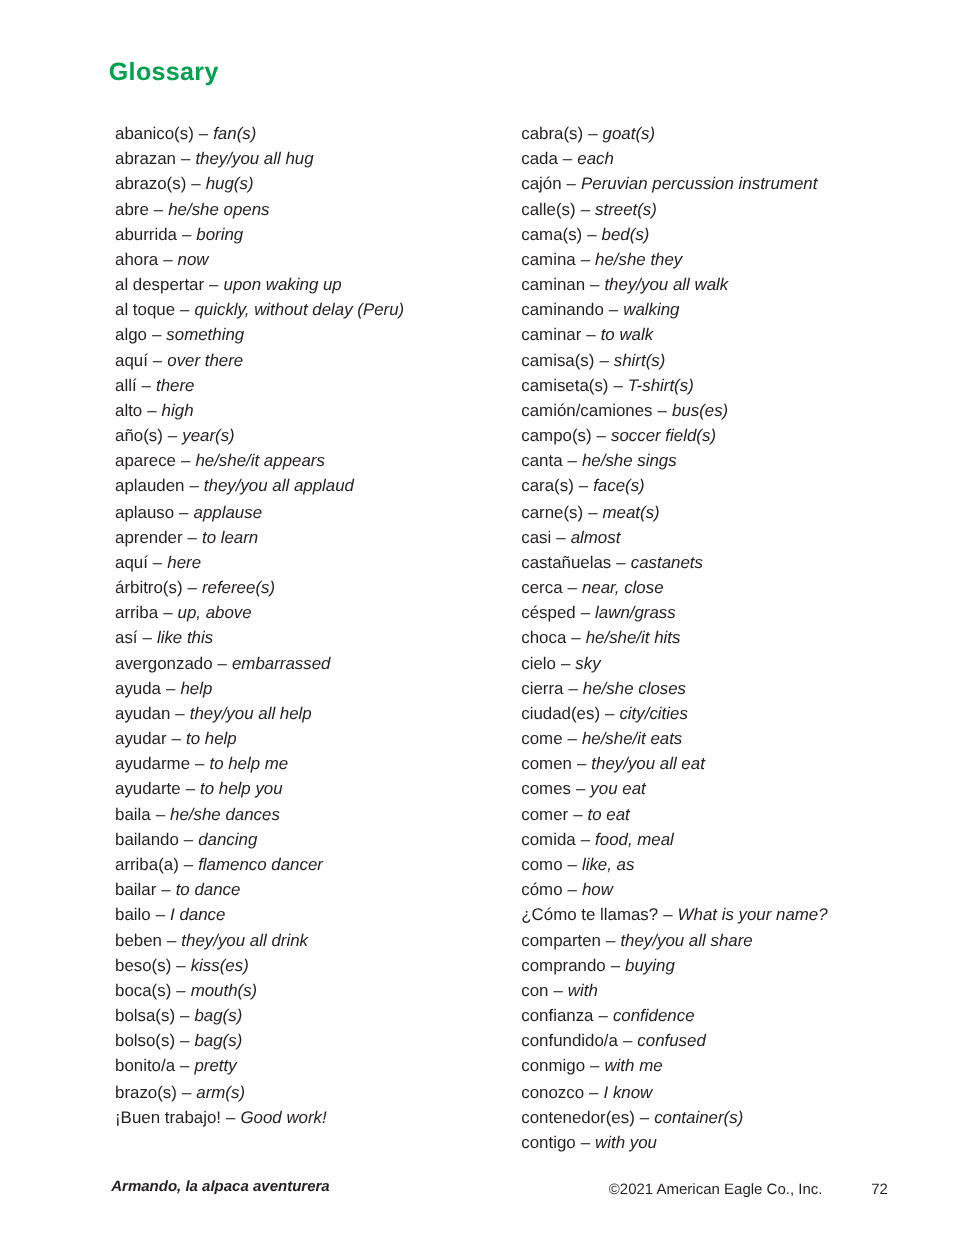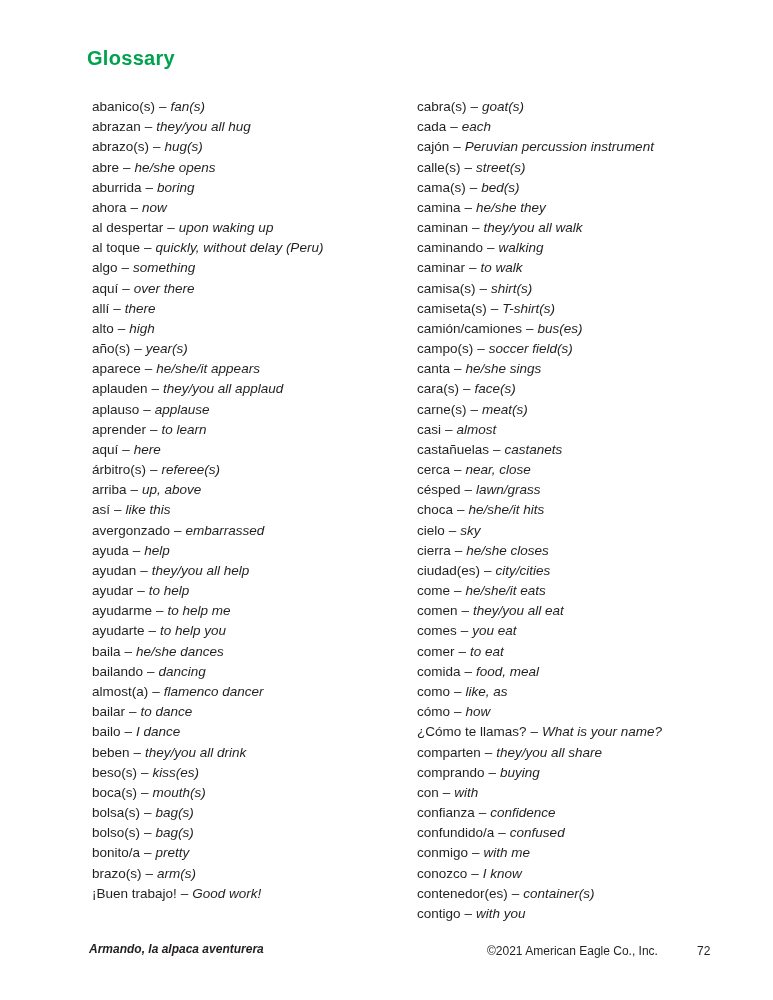--- a/index.html
+++ b/index.html
@@ -115,21 +115,21 @@
   <div class="entry"><span class="term">ayudar</span><span class="separator">–</span><span class="definition">to help</span></div>
 
   <div class="entry"><span class="term">ayudarme</span><span class="separator">–</span><span class="definition">to help me</span></div>
 
   <div class="entry"><span class="term">ayudarte</span><span class="separator">–</span><span class="definition">to help you</span></div>
 
   <div class="entry"><span class="term">baila</span><span class="separator">–</span><span class="definition">he/she dances</span></div>
 
   <div class="entry"><span class="term">bailando</span><span class="separator">–</span><span class="definition">dancing</span></div>
 
-  <div class="entry"><span class="term">almost(a)</span><span class="separator">–</span><span class="definition">flamenco dancer</span></div>
+  <div class="entry"><span class="term">arriba(a)</span><span class="separator">–</span><span class="definition">flamenco dancer</span></div>
 
   <div class="entry"><span class="term">bailar</span><span class="separator">–</span><span class="definition">to dance</span></div>
 
   <div class="entry"><span class="term">bailo</span><span class="separator">–</span><span class="definition">I dance</span></div>
 
   <div class="entry"><span class="term">beben</span><span class="separator">–</span><span class="definition">they/you all drink</span></div>
 
   <div class="entry"><span class="term">beso(s)</span><span class="separator">–</span><span class="definition">kiss(es)</span></div>
 
   <div class="entry"><span class="term">boca(s)</span><span class="separator">–</span><span class="definition">mouth(s)</span></div>

